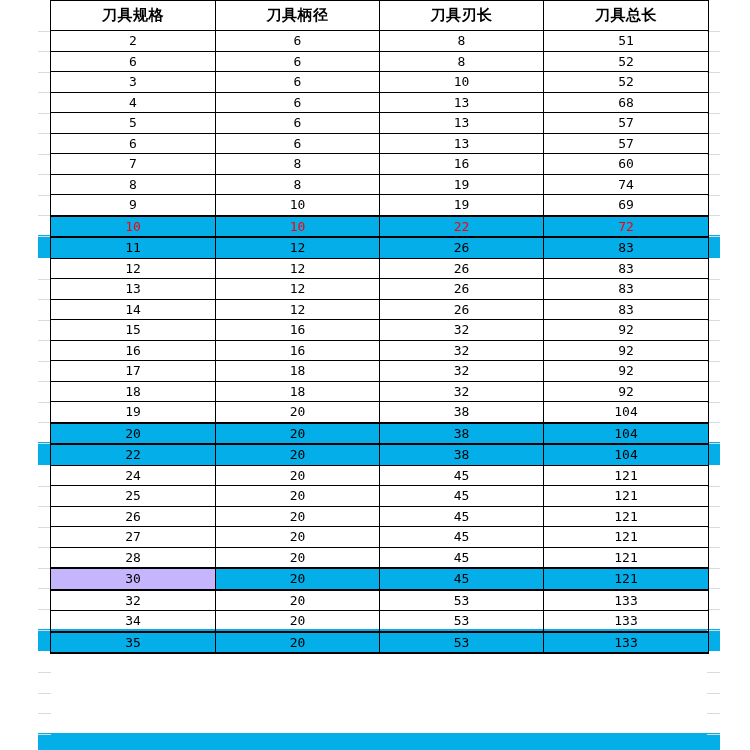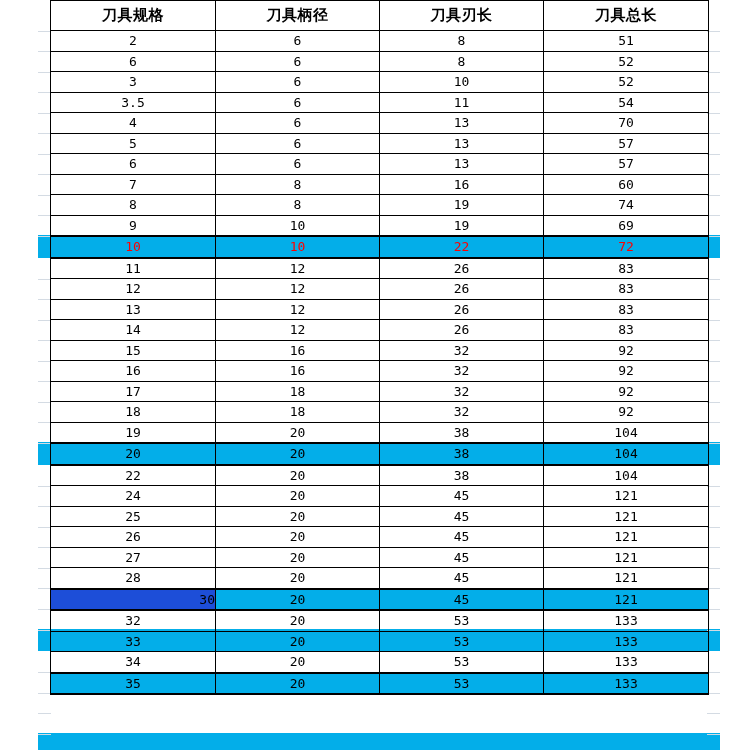--- a/index.html
+++ b/index.html
@@ -202,30 +202,24 @@
           <td>8</td>
           <td>52</td>
         </tr>
         <tr>
           <td>3</td>
           <td>6</td>
           <td>10</td>
           <td>52</td>
         </tr>
         <tr>
-          <td>3.5</td>
-          <td>6</td>
-          <td>11</td>
-          <td>54</td>
-        </tr>
-        <tr>
           <td>4</td>
           <td>6</td>
           <td>13</td>
-          <td>70</td>
+          <td>68</td>
         </tr>
         <tr>
           <td>5</td>
           <td>6</td>
           <td>13</td>
           <td>57</td>
         </tr>
         <tr>
           <td>6</td>
           <td>6</td>
@@ -346,33 +340,27 @@
           <td>45</td>
           <td>121</td>
         </tr>
         <tr>
           <td>28</td>
           <td>20</td>
           <td>45</td>
           <td>121</td>
         </tr>
         <tr class="hl">
-          <td style="background: #1d4ed8; text-align: right;">30</td>
+          <td style="background: #c4b5fd;">30</td>
           <td style="background: rgb(3, 174, 233);">20</td>
           <td style="background: rgb(3, 174, 233);">45</td>
           <td style="background: rgb(3, 174, 233);">121</td>
         </tr>
         <tr>
           <td>32</td>
-          <td>20</td>
-          <td>53</td>
-          <td>133</td>
-        </tr>
-        <tr>
-          <td>33</td>
           <td>20</td>
           <td>53</td>
           <td>133</td>
         </tr>
         <tr>
           <td>34</td>
           <td>20</td>
           <td>53</td>
           <td>133</td>
         </tr>

